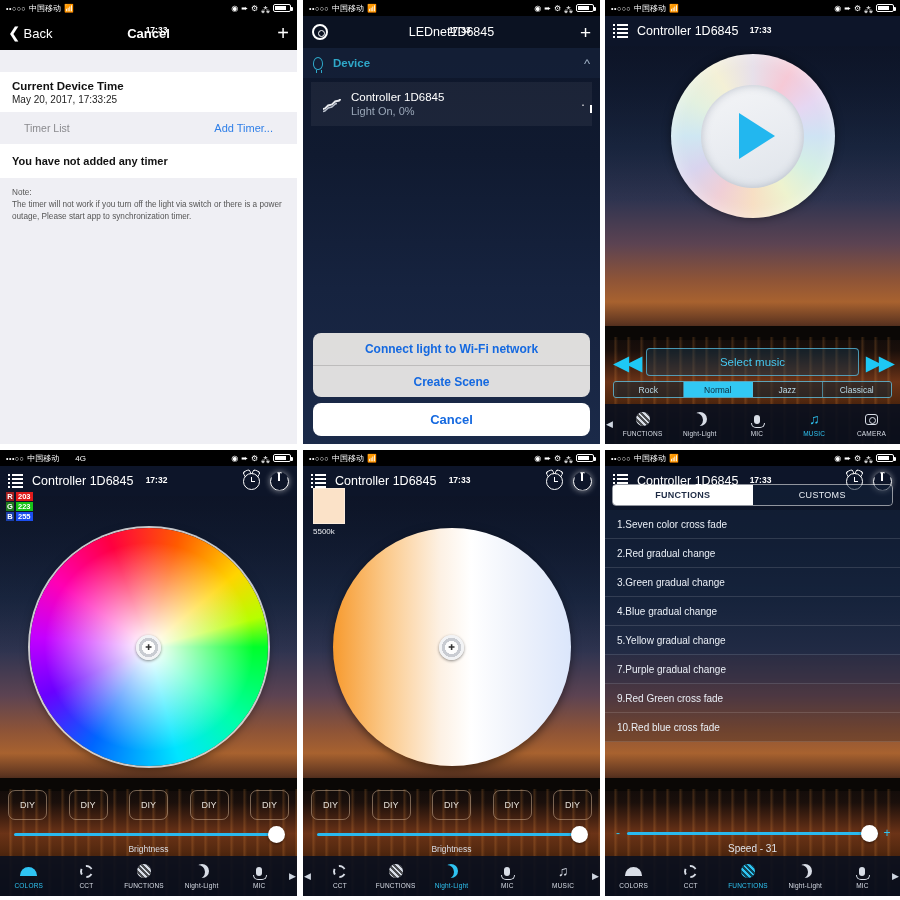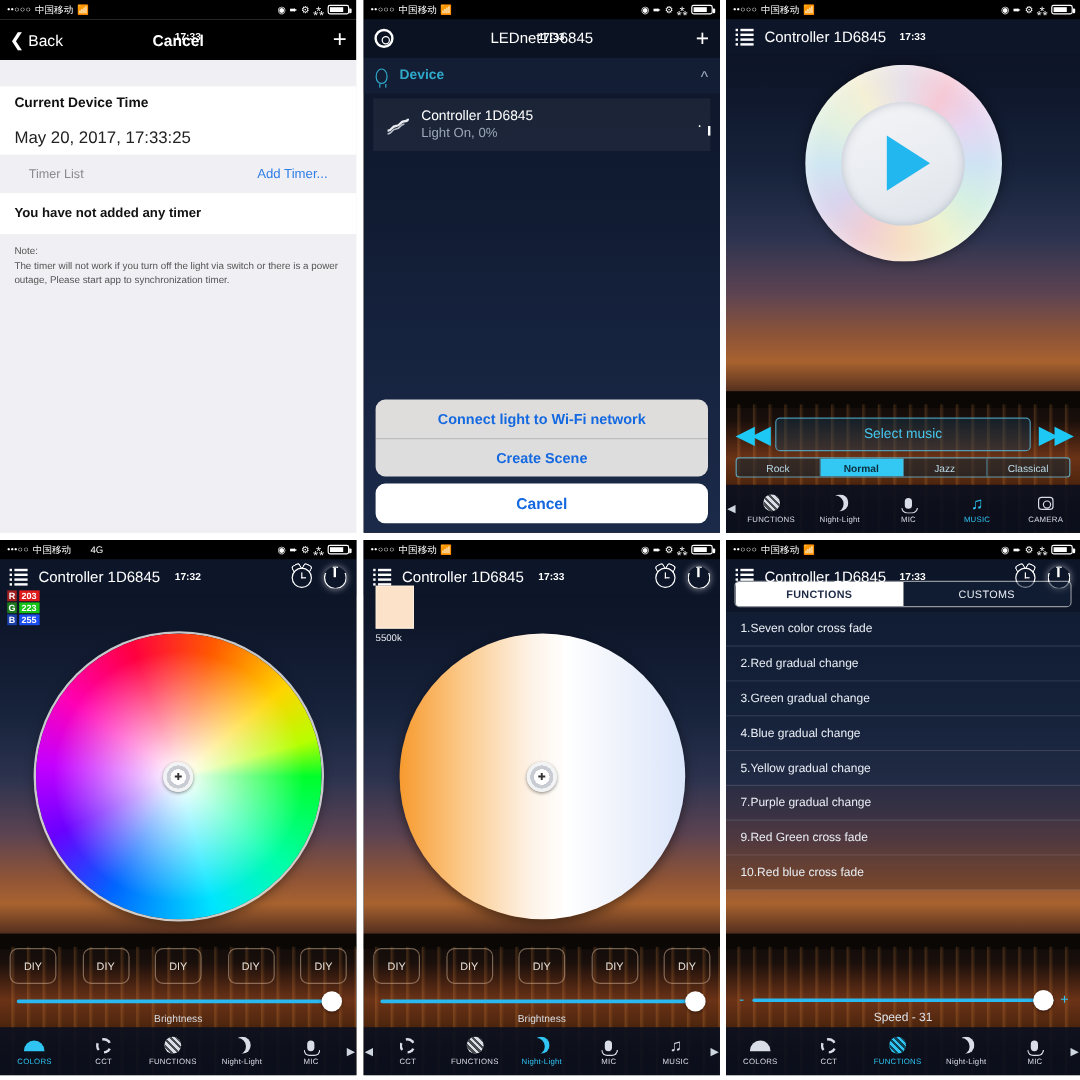--- a/index.html
+++ b/index.html
@@ -43,21 +43,21 @@
   .nav1 { height:34px; background:#000; color:#fff; display:flex;
           align-items:center; padding:0 8px; position:relative; }
   .nav1 .back { display:flex; align-items:center; font-size:13px; }
   .nav1 .chev { font-size:15px; margin-right:3px; font-weight:300; }
   .nav1 .title { position:absolute; left:0; right:0; text-align:center;
                  font-size:13px; font-weight:bold; }
   .nav1 .plus { margin-left:auto; font-size:20px; font-weight:200; z-index:2; line-height:1;}
   .gapbar { height:22px; background:#efeff4; }
   .cell-white { background:#fff; padding:8px 12px 7px 12px; }
   .cell-white .t1 { font-size:11.5px; font-weight:bold; color:#111; }
-  .cell-white .t2 { font-size:14px; color:#222; margin-top:14px; }
+  .cell-white .t2 { font-size:10px; color:#222; margin-top:2px; }
   .cell-grey { background:#efeff4; padding:10px 24px; display:flex;
                align-items:center; justify-content:space-between; }
   .cell-grey .lbl { font-size:10.5px; color:#8a8a8e; }
   .cell-grey .act { font-size:11px; color:#2f7fe8; }
   .cell-white2 { background:#fff; padding:11px 12px; }
   .cell-white2 .t { font-size:11px; font-weight:bold; color:#111; }
   .notebox { background:#efeff4; padding:9px 12px; flex:1; }
   .notebox .nt { font-size:8.2px; color:#555; line-height:1.45; }
   .p1 .body { display:flex; flex-direction:column; height:394px; }
 
@@ -173,21 +173,21 @@
               border-radius:4px; background:rgba(20,60,85,0.40);
               display:flex; align-items:center; justify-content:center;
               color:#46c8ef; font-size:11.5px; }
   .modes { position:absolute; z-index:4; left:8px; right:8px; bottom:46px;
            height:17px; display:flex; border:1px solid rgba(90,190,225,0.8);
            border-radius:3px; overflow:hidden; }
   .modes .md { flex:1; display:flex; align-items:center; justify-content:center;
                font-size:8.5px; color:#b9d9e6; background:rgba(12,34,50,0.55);
                border-right:1px solid rgba(90,190,225,0.6); }
   .modes .md:last-child { border-right:none; }
-  .modes .md.on { background:#32c8f3; color:#0b2b3c; font-weight:bold;text-align:center; }
+  .modes .md.on { background:#32c8f3; color:#0b2b3c; font-weight:normal;text-align:center; }
 
   
   .tabbar { position:absolute; z-index:5; left:0; right:0; bottom:0; height:40px;
             background:rgba(10,16,30,0.90); display:flex; align-items:center; }
   .tabbar .arrowL, .tabbar .arrowR { color:#cfd6e0; font-size:9px; width:9px;
             text-align:center; flex:0 0 auto; }
   .tabs { flex:1; display:flex; }
   .tab { flex:1; display:flex; flex-direction:column; align-items:center;
          justify-content:center; gap:3px; color:#d8dde6; }
   .tab .lb { font-size:6.5px; letter-spacing:0.2px; }

